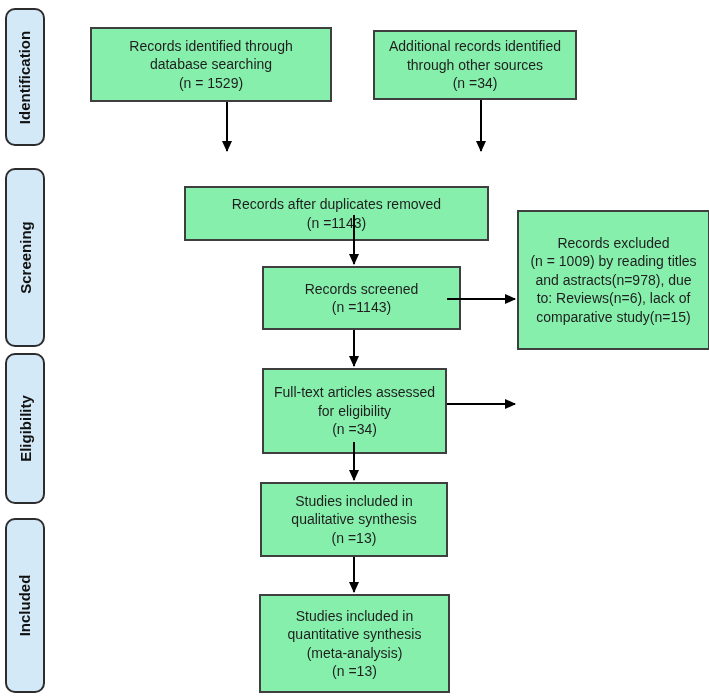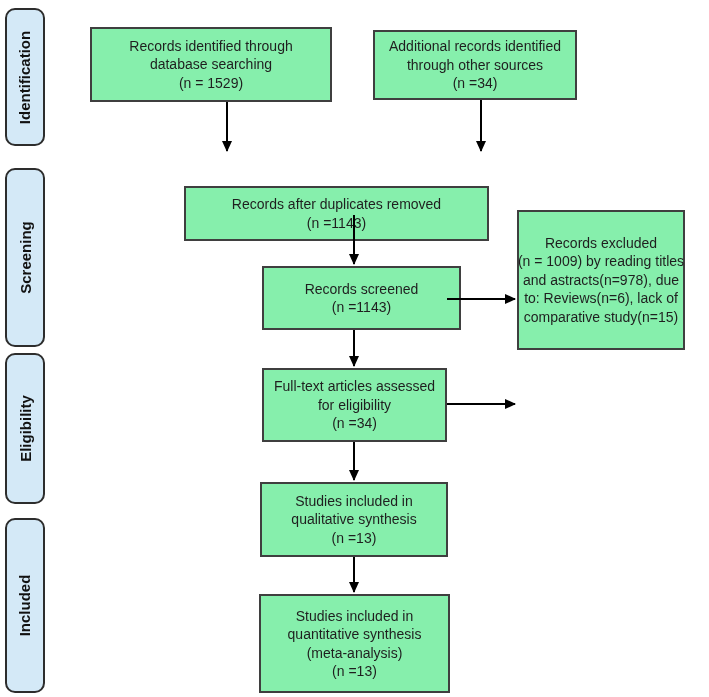--- a/index.html
+++ b/index.html
@@ -48,22 +48,22 @@
     position: absolute;
     left: 0; top: 0;
     width: 709px; height: 697px;
     pointer-events: none;
   }
   
   #box-records-identified   { left: 90px;  top: 27px;  width: 242px; height: 75px; }
   #box-additional-records   { left: 373px; top: 30px;  width: 204px; height: 70px; }
   #box-duplicates-removed   { left: 184px; top: 153px; width: 305px; height: 55px; margin-top: 33px; }
   #box-records-screened     { left: 262px; top: 266px; width: 199px; height: 64px; }
-  #box-records-excluded     { left: 517px; top: 210px; width: 168px; height: 140px; }
-  #box-fulltext-assessed    { left: 262px; top: 368px; width: 185px; height: 74px; }
+  #box-records-excluded     { left: 517px; top: 210px; width: 193px; height: 140px; }
+  #box-fulltext-assessed    { left: 262px; top: 368px; width: 185px; height: 86px; }
   #box-fulltext-excluded    { left: 517px; top: 371px; width: 188px; height: 93px; }
   #box-qualitative          { left: 260px; top: 482px; width: 188px; height: 75px; }
   #box-quantitative         { left: 259px; top: 594px; width: 191px; height: 99px; }
   
   #stage-identification { top: 8px;   height: 138px; }
   #stage-screening      { top: 168px; height: 179px; }
   #stage-eligibility    { top: 353px; height: 151px; }
   #stage-included       { top: 518px; height: 175px; }
 </style>
 </head>

